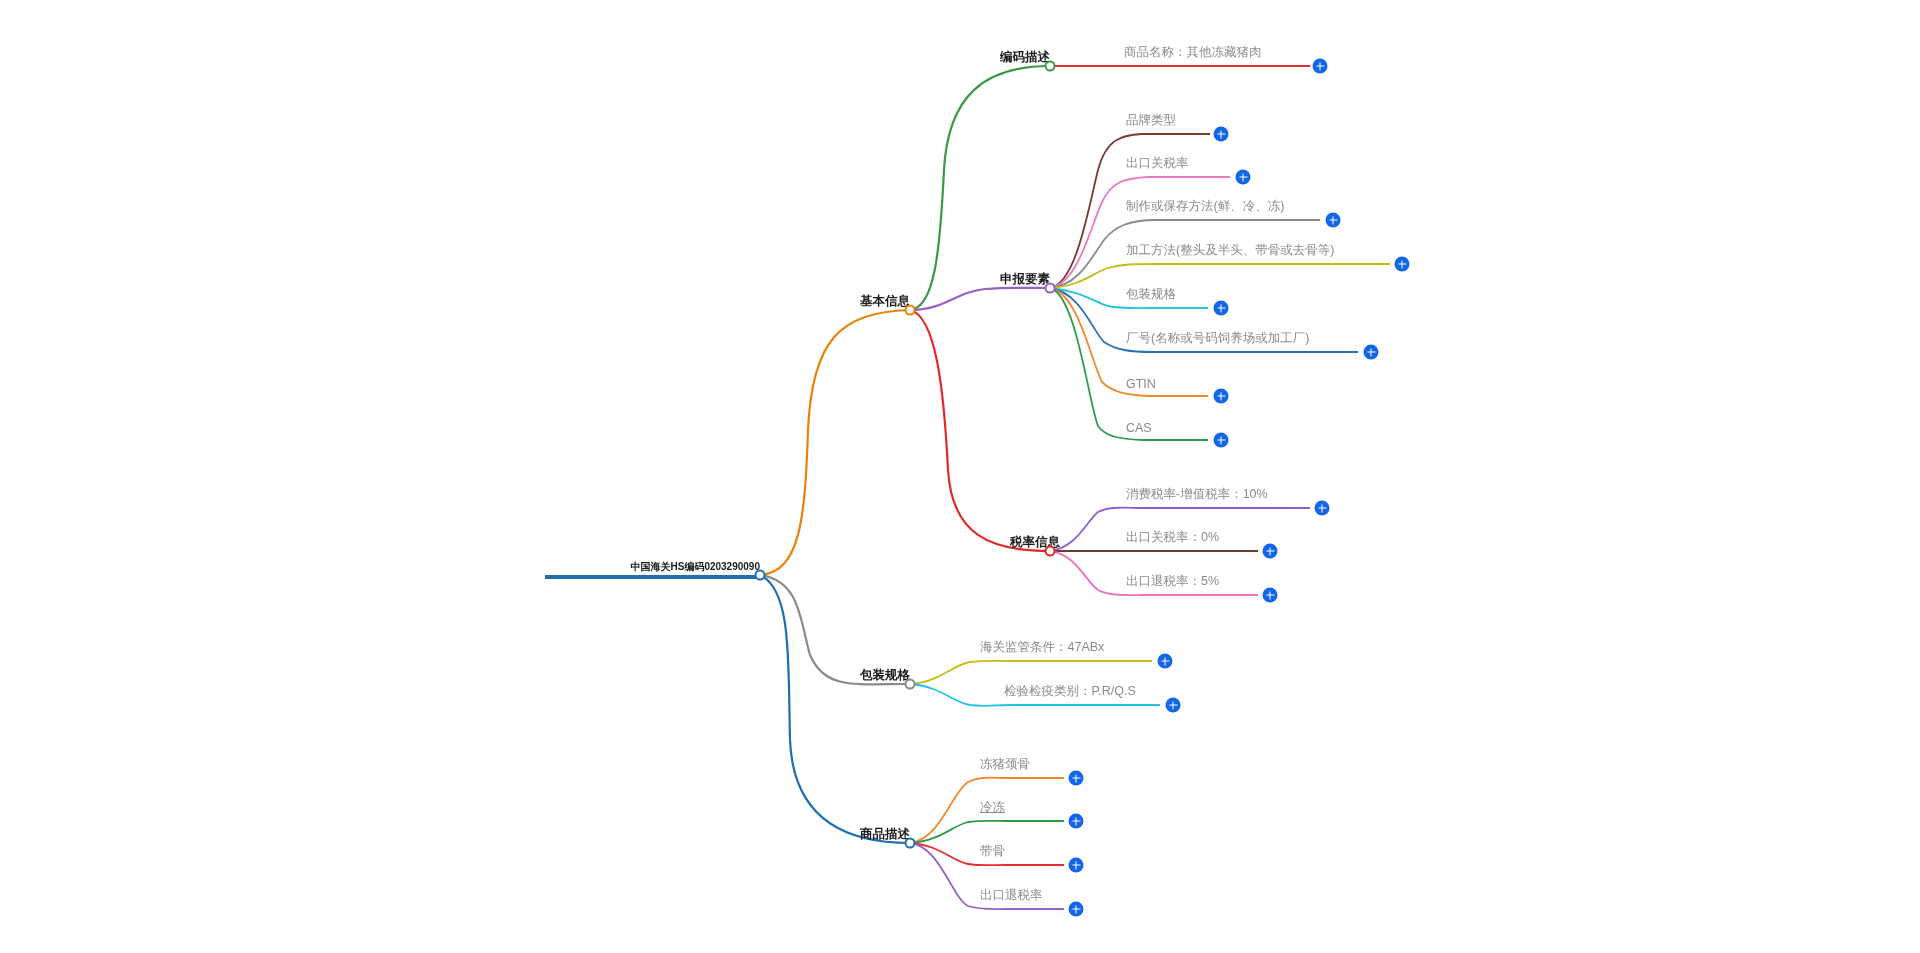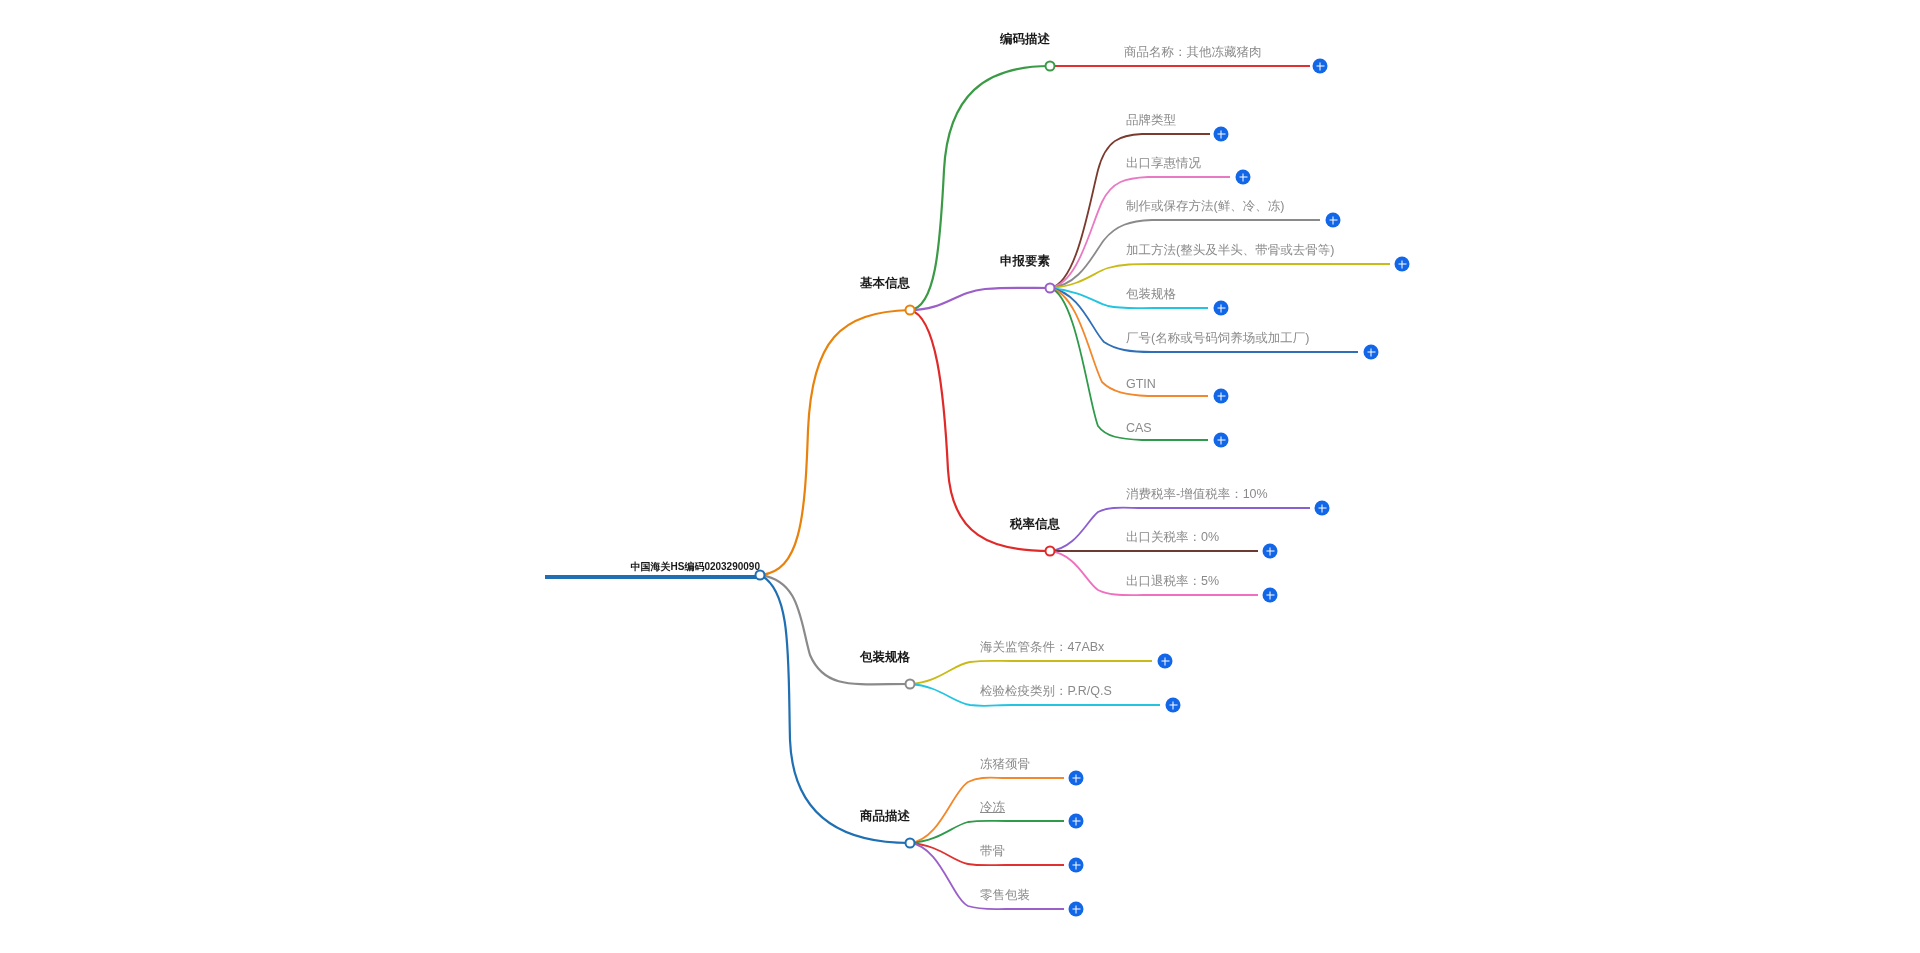--- a/index.html
+++ b/index.html
@@ -34,21 +34,21 @@
     transform: translate(-100%, -100%);
     padding-bottom: 3px;
   }
   
   .branch-label {
     position: absolute;
     font-size: 12.5px;
     font-weight: bold;
     color: #1a1a1a;
     transform: translate(-100%, -100%);
-    padding-bottom: 20px;
+    padding-bottom: 2px;
   }
   
   .leaf-label {
     position: absolute;
     font-size: 12.5px;
     font-weight: normal;
     color: #8a8a8a;
     transform: translate(0, -100%);
     padding-bottom: 3px;
     padding-left: 2px;
@@ -142,21 +142,21 @@
   <div class="node-dot" style="left:1050px; top:66px; border:2px solid #3a9a46;"></div>
   <div class="leaf-label" style="left:1122px; top:64px;">商品名称：其他冻藏猪肉</div>
   <div class="plus-btn" style="left:1320px; top:66px;"></div>
 
   <div class="branch-label" style="left:1050px; top:290px;">申报要素</div>
   <div class="node-dot" style="left:1050px; top:288px; border:2px solid #9a5fc9;"></div>
 
   <div class="leaf-label" style="left:1124px; top:132px;">品牌类型</div>
   <div class="plus-btn" style="left:1221px; top:134px;"></div>
 
-  <div class="leaf-label" style="left:1124px; top:175px;">出口享惠情况</div>
+  <div class="leaf-label" style="left:1124px; top:175px;">出口关税率</div>
   <div class="plus-btn" style="left:1243px; top:177px;"></div>
 
   <div class="leaf-label" style="left:1124px; top:218px;">制作或保存方法(鲜、冷、冻)</div>
   <div class="plus-btn" style="left:1333px; top:220px;"></div>
 
   <div class="leaf-label" style="left:1124px; top:262px;">加工方法(整头及半头、带骨或去骨等)</div>
   <div class="plus-btn" style="left:1402px; top:264px;"></div>
 
   <div class="leaf-label" style="left:1124px; top:306px;">包装规格</div>
   <div class="plus-btn" style="left:1221px; top:308px;"></div>
@@ -181,31 +181,31 @@
 
   <div class="leaf-label" style="left:1124px; top:593px;">出口退税率：5%</div>
   <div class="plus-btn" style="left:1270px; top:595px;"></div>
 
   <div class="branch-label" style="left:910px; top:686px;">包装规格</div>
   <div class="node-dot" style="left:910px; top:684px; border:2px solid #8a8a8a;"></div>
 
   <div class="leaf-label" style="left:978px; top:659px;">海关监管条件：47ABx</div>
   <div class="plus-btn" style="left:1165px; top:661px;"></div>
 
-  <div class="leaf-label" style="left:978px; top:703px;">检验检疫类别：P.R/Q.S</div>
+  <div class="leaf-label" style="left:1002px; top:703px;">检验检疫类别：P.R/Q.S</div>
   <div class="plus-btn" style="left:1173px; top:705px;"></div>
 
   <div class="branch-label" style="left:910px; top:845px;">商品描述</div>
   <div class="node-dot" style="left:910px; top:843px; border:2px solid #1f6fb2;"></div>
 
   <div class="leaf-label" style="left:978px; top:776px;">冻猪颈骨</div>
   <div class="plus-btn" style="left:1076px; top:778px;"></div>
 
   <div class="leaf-label" style="left:978px; top:819px;text-decoration:underline;">冷冻</div>
   <div class="plus-btn" style="left:1076px; top:821px;"></div>
 
   <div class="leaf-label" style="left:978px; top:863px;">带骨</div>
   <div class="plus-btn" style="left:1076px; top:865px;"></div>
 
-  <div class="leaf-label" style="left:978px; top:907px;">零售包装</div>
+  <div class="leaf-label" style="left:978px; top:907px;">出口退税率</div>
   <div class="plus-btn" style="left:1076px; top:909px;"></div>
 
 </div>
 
 </body></html>

